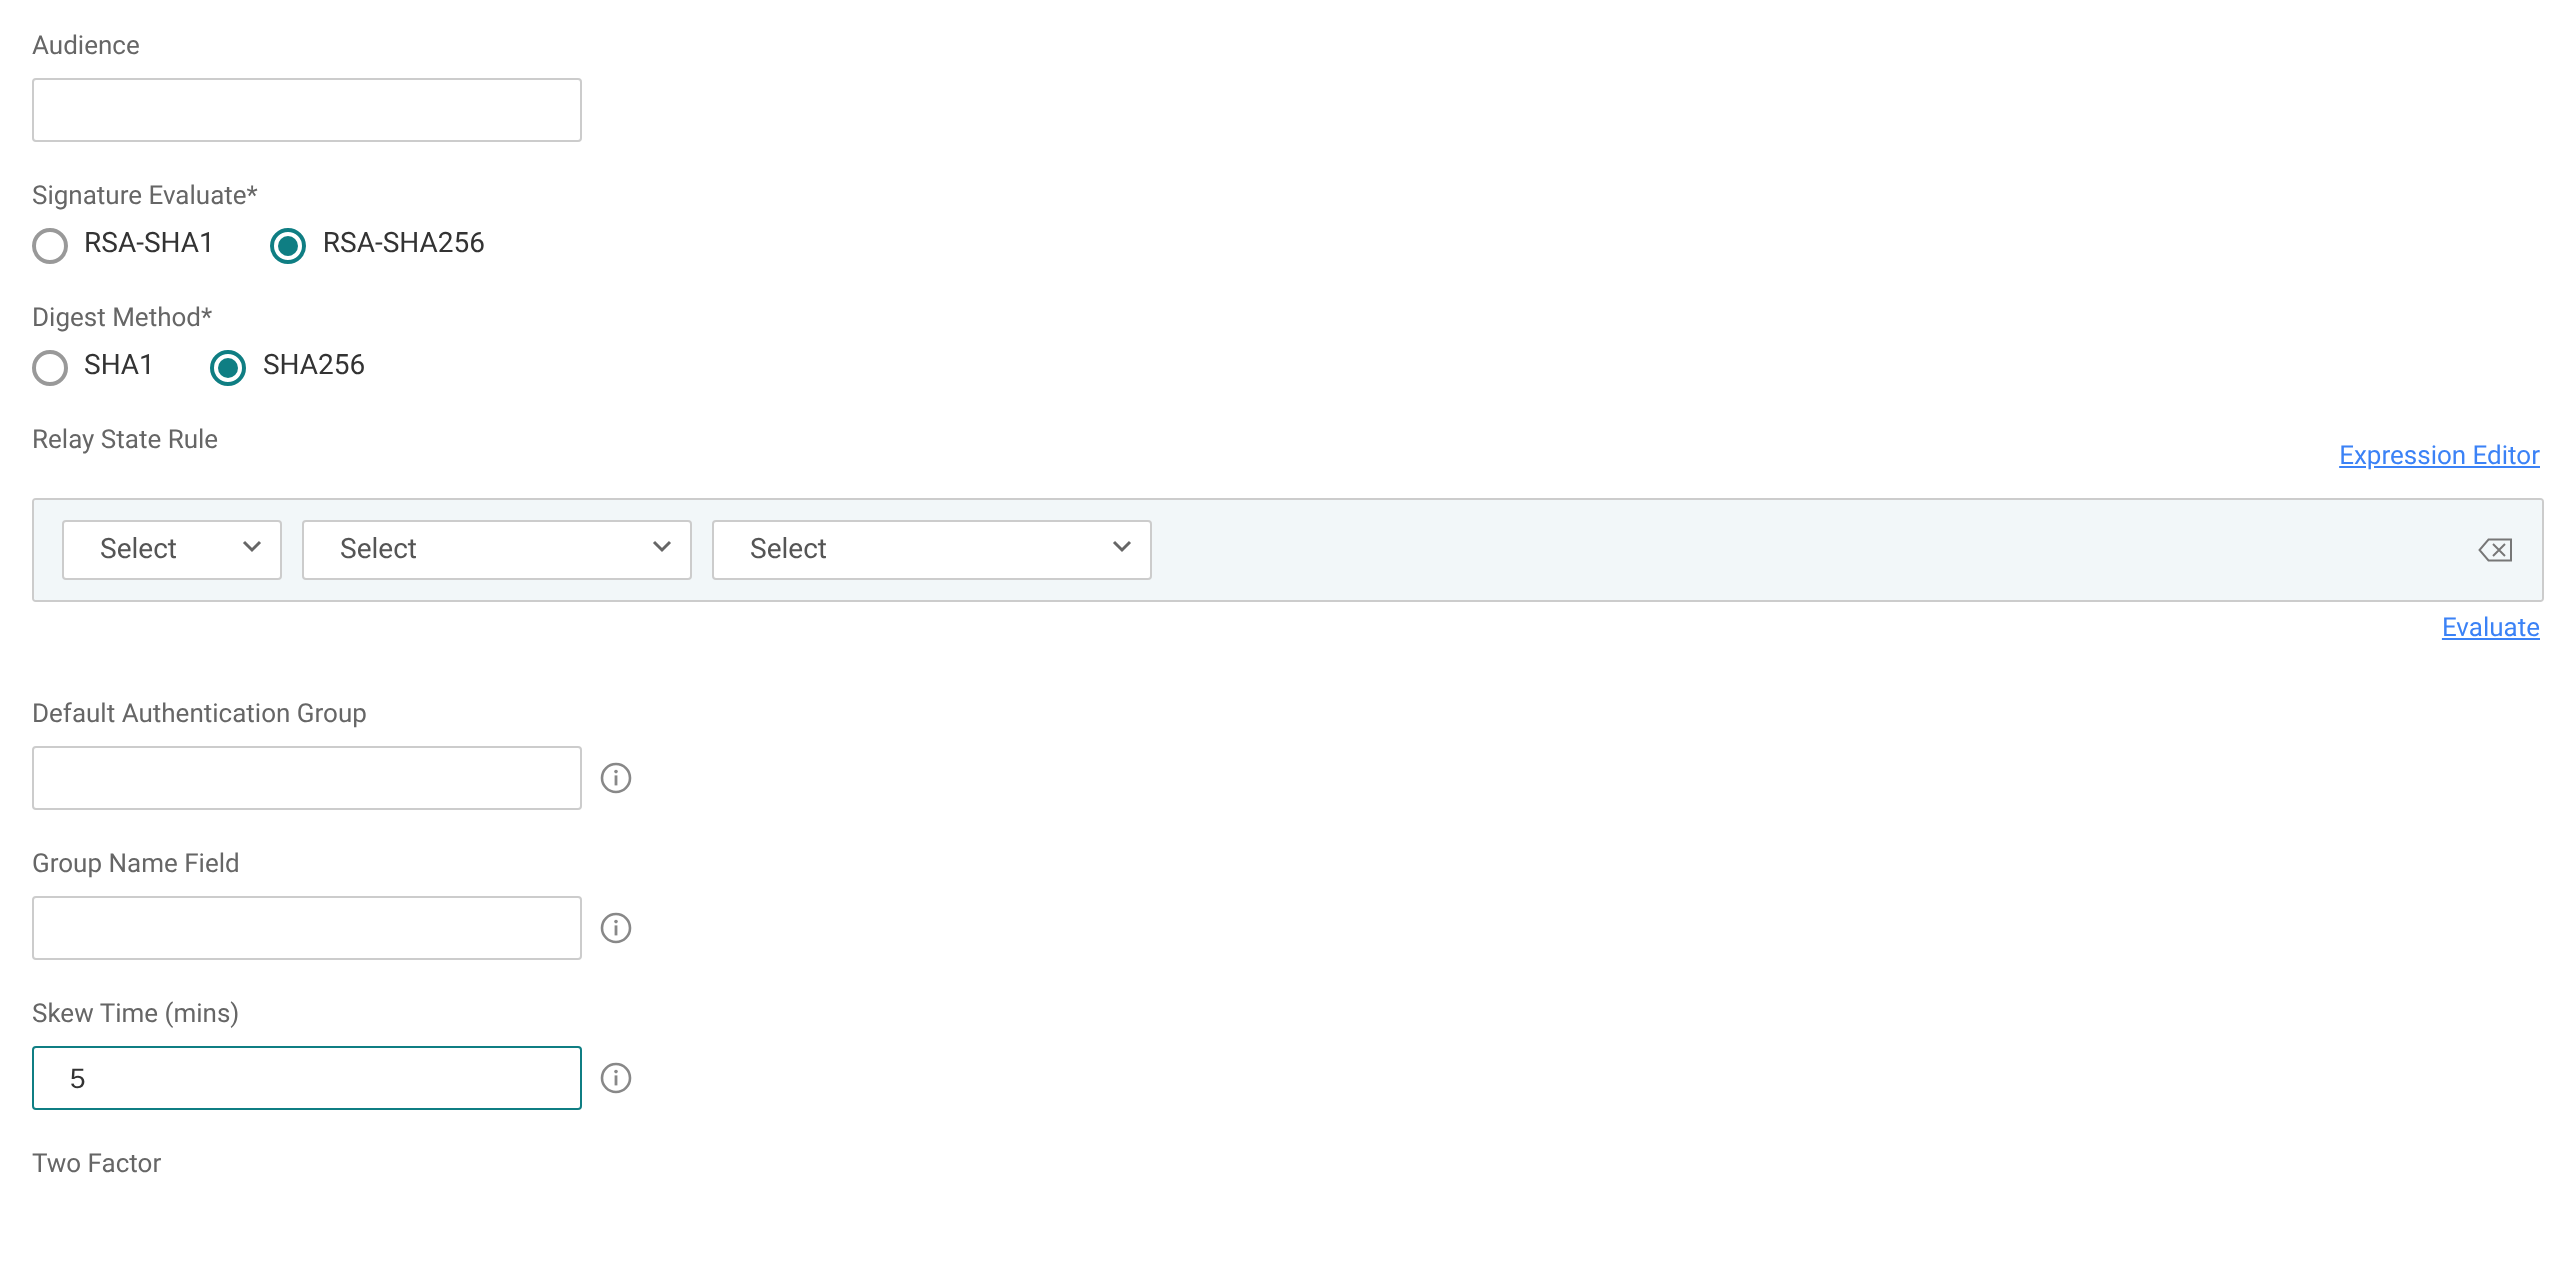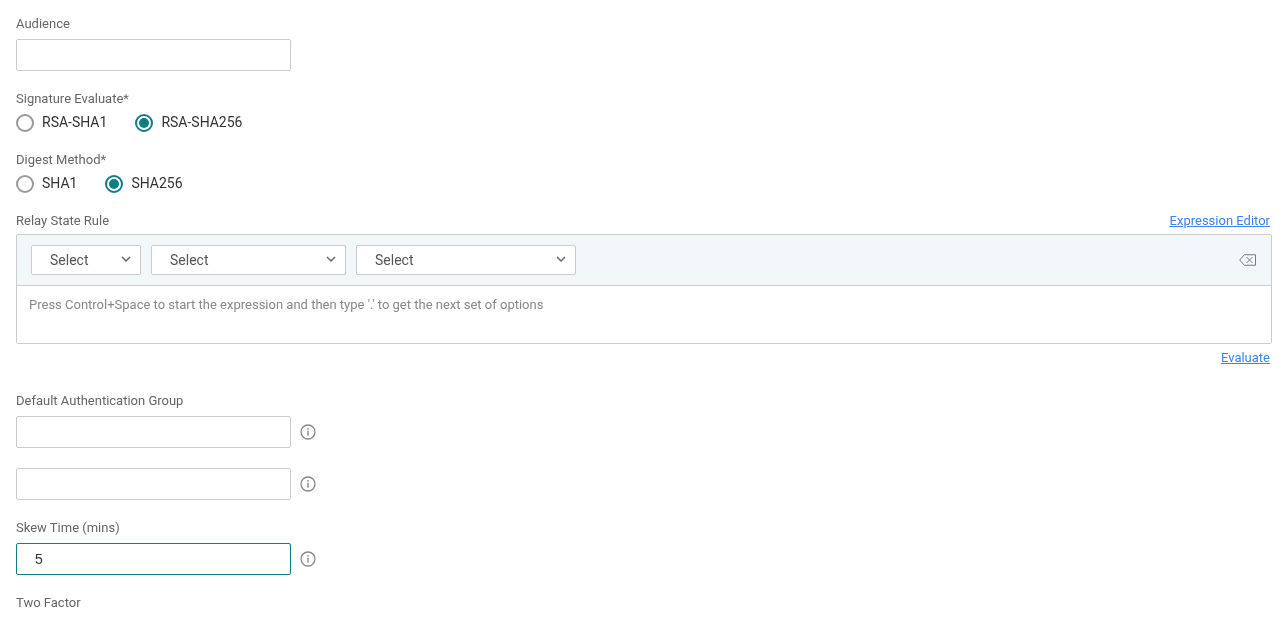--- a/index.html
+++ b/index.html
@@ -99,20 +99,21 @@
     .link {
       color: #3b82f6;
       text-decoration: underline;
       font-size: 13px;
       cursor: pointer;
     }
     .expression-builder {
       border: 1px solid #ccc;
       border-radius: 2px;
       overflow: hidden;
+      text-align: right;
     }
     .builder-top {
       background: #f2f7f9;
       padding: 10px 14px;
       display: flex;
       align-items: center;
       gap: 10px;
       position: relative;
     }
     .select-box {
@@ -205,21 +206,21 @@
       <span class="radio-outer selected">
           <span class="radio-inner"></span>
         </span>
       <span class="radio-label">SHA256</span>
     </div>
   </div>
 </div>
 
 <div class="relay-section">
   <div class="relay-header">
-    <span class="form-label" style="margin-bottom:0">Relay State Rule</span>
+    <span class="form-label" style="margin-bottom:15px">Relay State Rule</span>
     <a class="link">Expression Editor</a>
   </div>
   <div class="expression-builder">
     <div class="builder-top">
       <div class="select-box w1">
         <span>Select</span>
         <span class="chevron">
           <svg viewBox="0 0 12 12">
               <path d="M2 4 L6 8 L10 4" fill="none" stroke="currentColor" stroke-width="1.5"></path>
             </svg>
@@ -240,23 +241,20 @@
               <path d="M2 4 L6 8 L10 4" fill="none" stroke="currentColor" stroke-width="1.5"></path>
             </svg>
         </span>
       </div>
       <span class="clear-btn">
         <svg viewBox="0 0 24 18">
             <path d="M7 2 L22 2 L22 16 L7 16 L1 9 Z" fill="none" stroke="currentColor" stroke-width="1.3"></path>
             <path d="M10 5 L18 13 M18 5 L10 13" fill="none" stroke="currentColor" stroke-width="1.3"></path>
           </svg>
       </span>
-    </div>
-    <div class="expression-area">
-      <span class="expression-placeholder">Press Control+Space to start the expression and then type '.' to get the next set of options</span>
     </div>
   </div>
   <div class="evaluate-row">
     <a class="link">Evaluate</a>
   </div>
 </div>
 
 <div class="form-group">
   <label class="form-label">Default Authentication Group</label>
   <div class="input-row">
@@ -265,20 +263,21 @@
       <svg viewBox="0 0 16 16">
           <circle cx="8" cy="8" r="7" fill="none" stroke="currentColor" stroke-width="1.3"></circle>
           <circle cx="8" cy="4.8" r="0.9" fill="currentColor"></circle>
           <rect x="7.3" y="6.7" width="1.4" height="5" fill="currentColor"></rect>
         </svg>
     </span>
   </div>
 </div>
 
 <div class="form-group">
+  <label class="form-label">Group Name Field</label>
   <div class="input-row">
     <input type="text" class="text-input" value="" style="">
     <span class="info-icon">
       <svg viewBox="0 0 16 16">
           <circle cx="8" cy="8" r="7" fill="none" stroke="currentColor" stroke-width="1.3"></circle>
           <circle cx="8" cy="4.8" r="0.9" fill="currentColor"></circle>
           <rect x="7.3" y="6.7" width="1.4" height="5" fill="currentColor"></rect>
         </svg>
     </span>
   </div>

